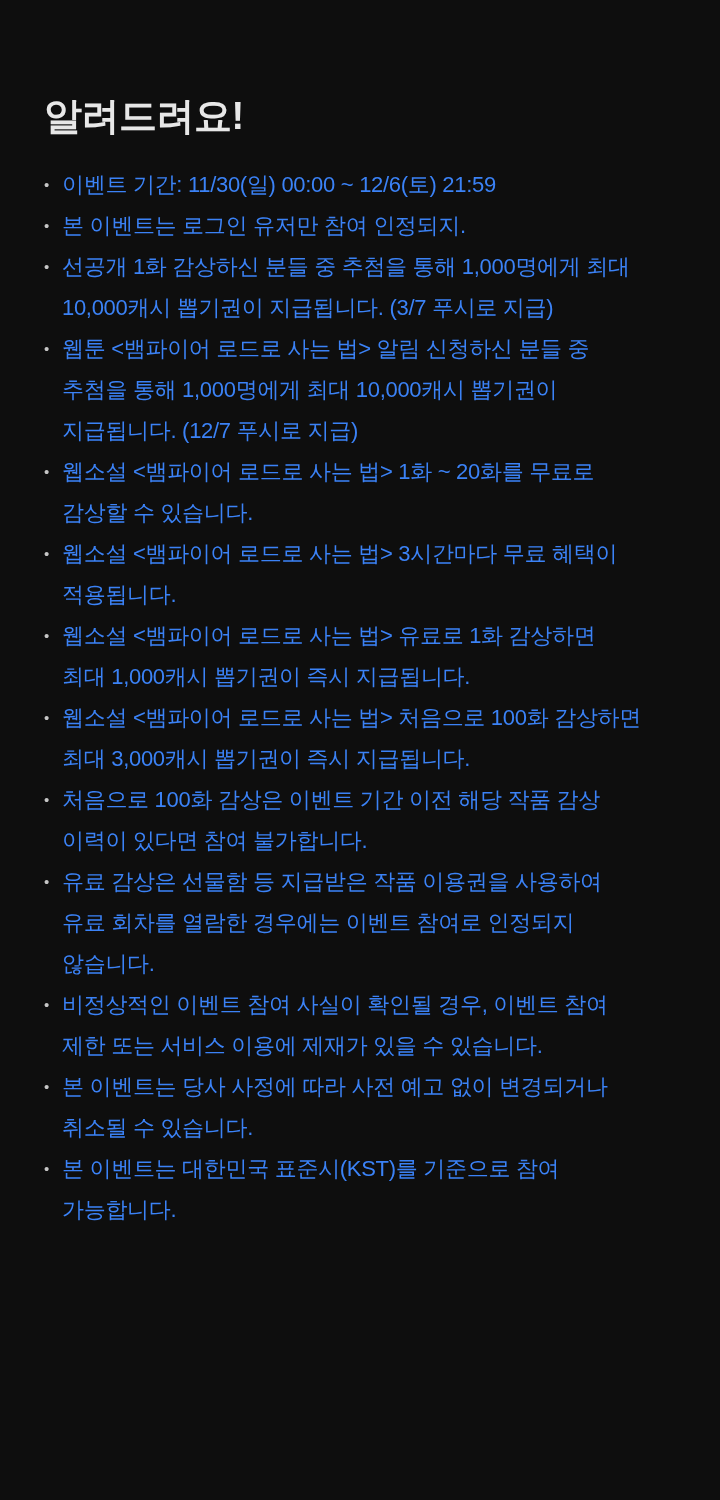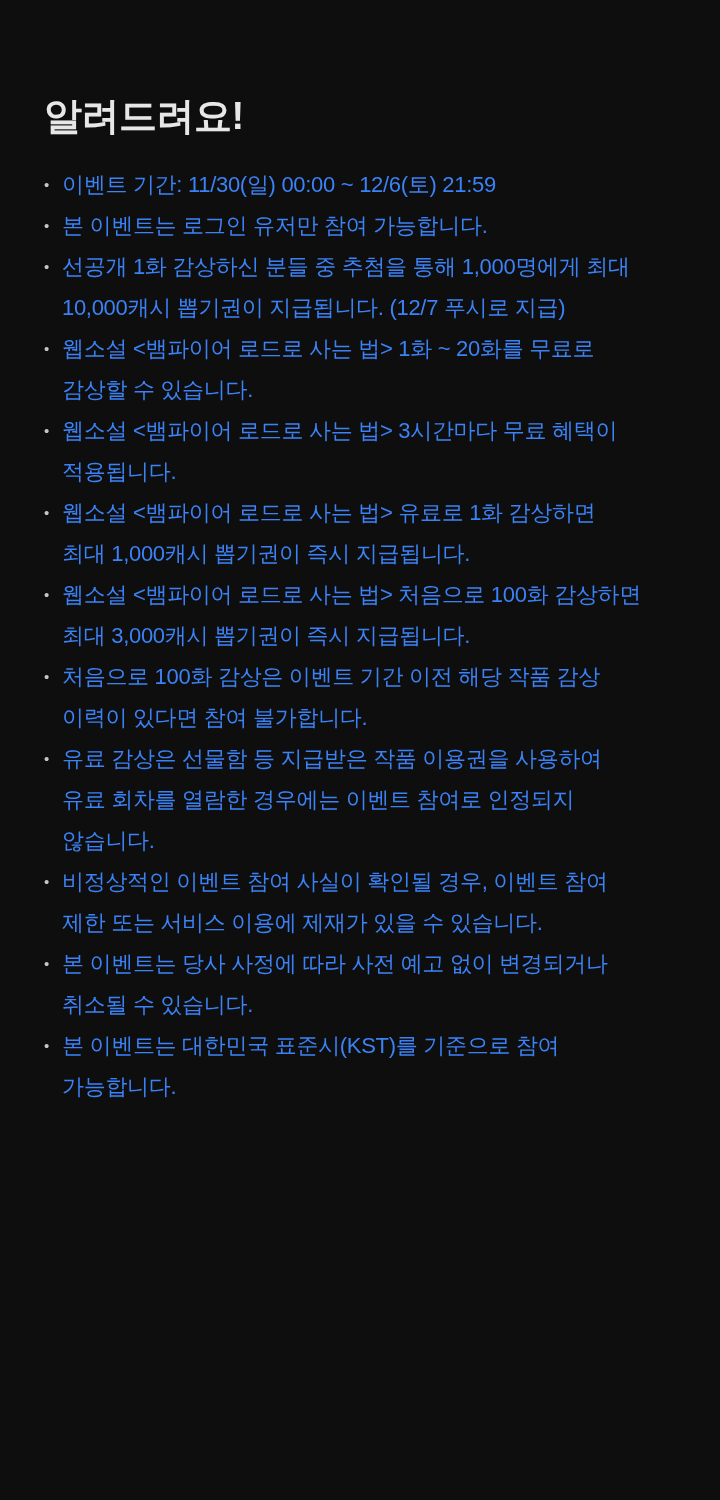--- a/index.html
+++ b/index.html
@@ -51,22 +51,23 @@
     color: #c6c6c6;
   }
 </style>
 </head>
 <body>
 
 <div class="notice-wrap">
   <h1 class="notice-title">알려드려요!</h1>
   <ul class="notice-list">
     <li>이벤트 기간: 11/30(일) 00:00 ~ 12/6(토) 21:59</li>
-    <li>본 이벤트는 로그인 유저만 참여 가능합니다.</li>
-    <li>선공개 1화 감상하신 분들 중 추첨을 통해 1,000명에게 최대 10,000캐시 뽑기권이 지급됩니다. (12/7 푸시로 지급)</li>
+    <li>본 이벤트는 로그인 유저만 참여 인정되지.</li>
+    <li>선공개 1화 감상하신 분들 중 추첨을 통해 1,000명에게 최대 10,000캐시 뽑기권이 지급됩니다. (3/7 푸시로 지급)</li>
+    <li>웹툰 &lt;뱀파이어 로드로 사는 법&gt; 알림 신청하신 분들 중 추첨을 통해 1,000명에게 최대 10,000캐시 뽑기권이 지급됩니다. (12/7 푸시로 지급)</li>
     <li>웹소설 &lt;뱀파이어 로드로 사는 법&gt; 1화 ~ 20화를 무료로 감상할 수 있습니다.</li>
     <li>웹소설 &lt;뱀파이어 로드로 사는 법&gt; 3시간마다 무료 혜택이 적용됩니다.</li>
     <li>웹소설 &lt;뱀파이어 로드로 사는 법&gt; 유료로 1화 감상하면 최대 1,000캐시 뽑기권이 즉시 지급됩니다.</li>
     <li>웹소설 &lt;뱀파이어 로드로 사는 법&gt; 처음으로 100화 감상하면 최대 3,000캐시 뽑기권이 즉시 지급됩니다.</li>
     <li>처음으로 100화 감상은 이벤트 기간 이전 해당 작품 감상 이력이 있다면 참여 불가합니다.</li>
     <li>유료 감상은 선물함 등 지급받은 작품 이용권을 사용하여 유료 회차를 열람한 경우에는 이벤트 참여로 인정되지 않습니다.</li>
     <li>비정상적인 이벤트 참여 사실이 확인될 경우, 이벤트 참여 제한 또는 서비스 이용에 제재가 있을 수 있습니다.</li>
     <li>본 이벤트는 당사 사정에 따라 사전 예고 없이 변경되거나 취소될 수 있습니다.</li>
     <li>본 이벤트는 대한민국 표준시(KST)를 기준으로 참여 가능합니다.</li>
   </ul>

